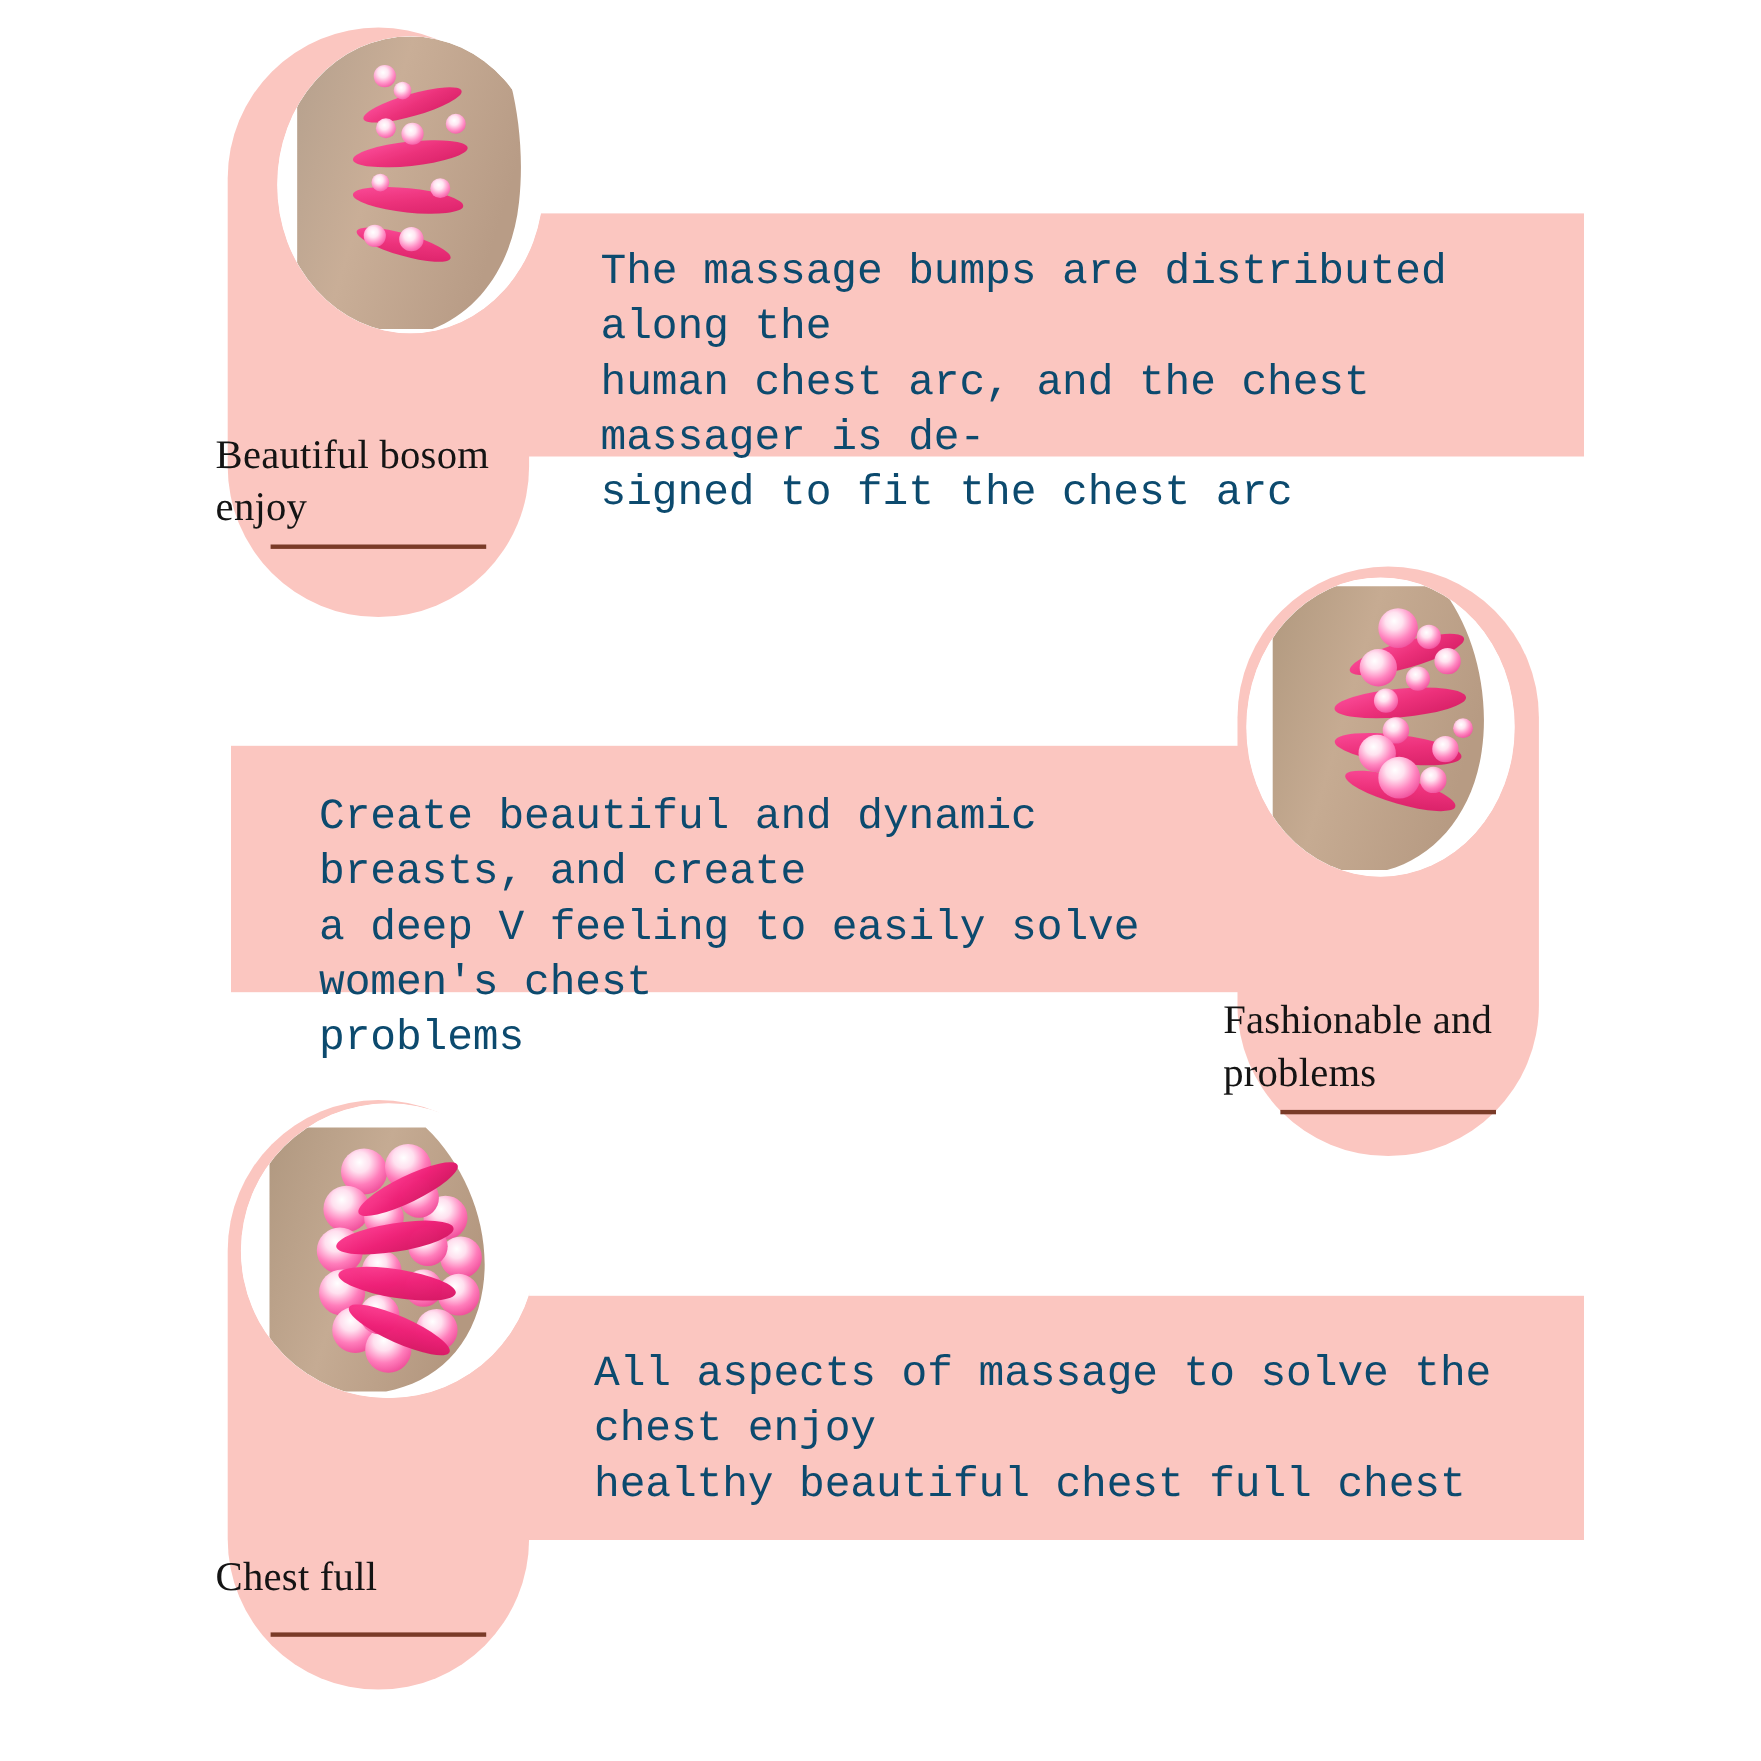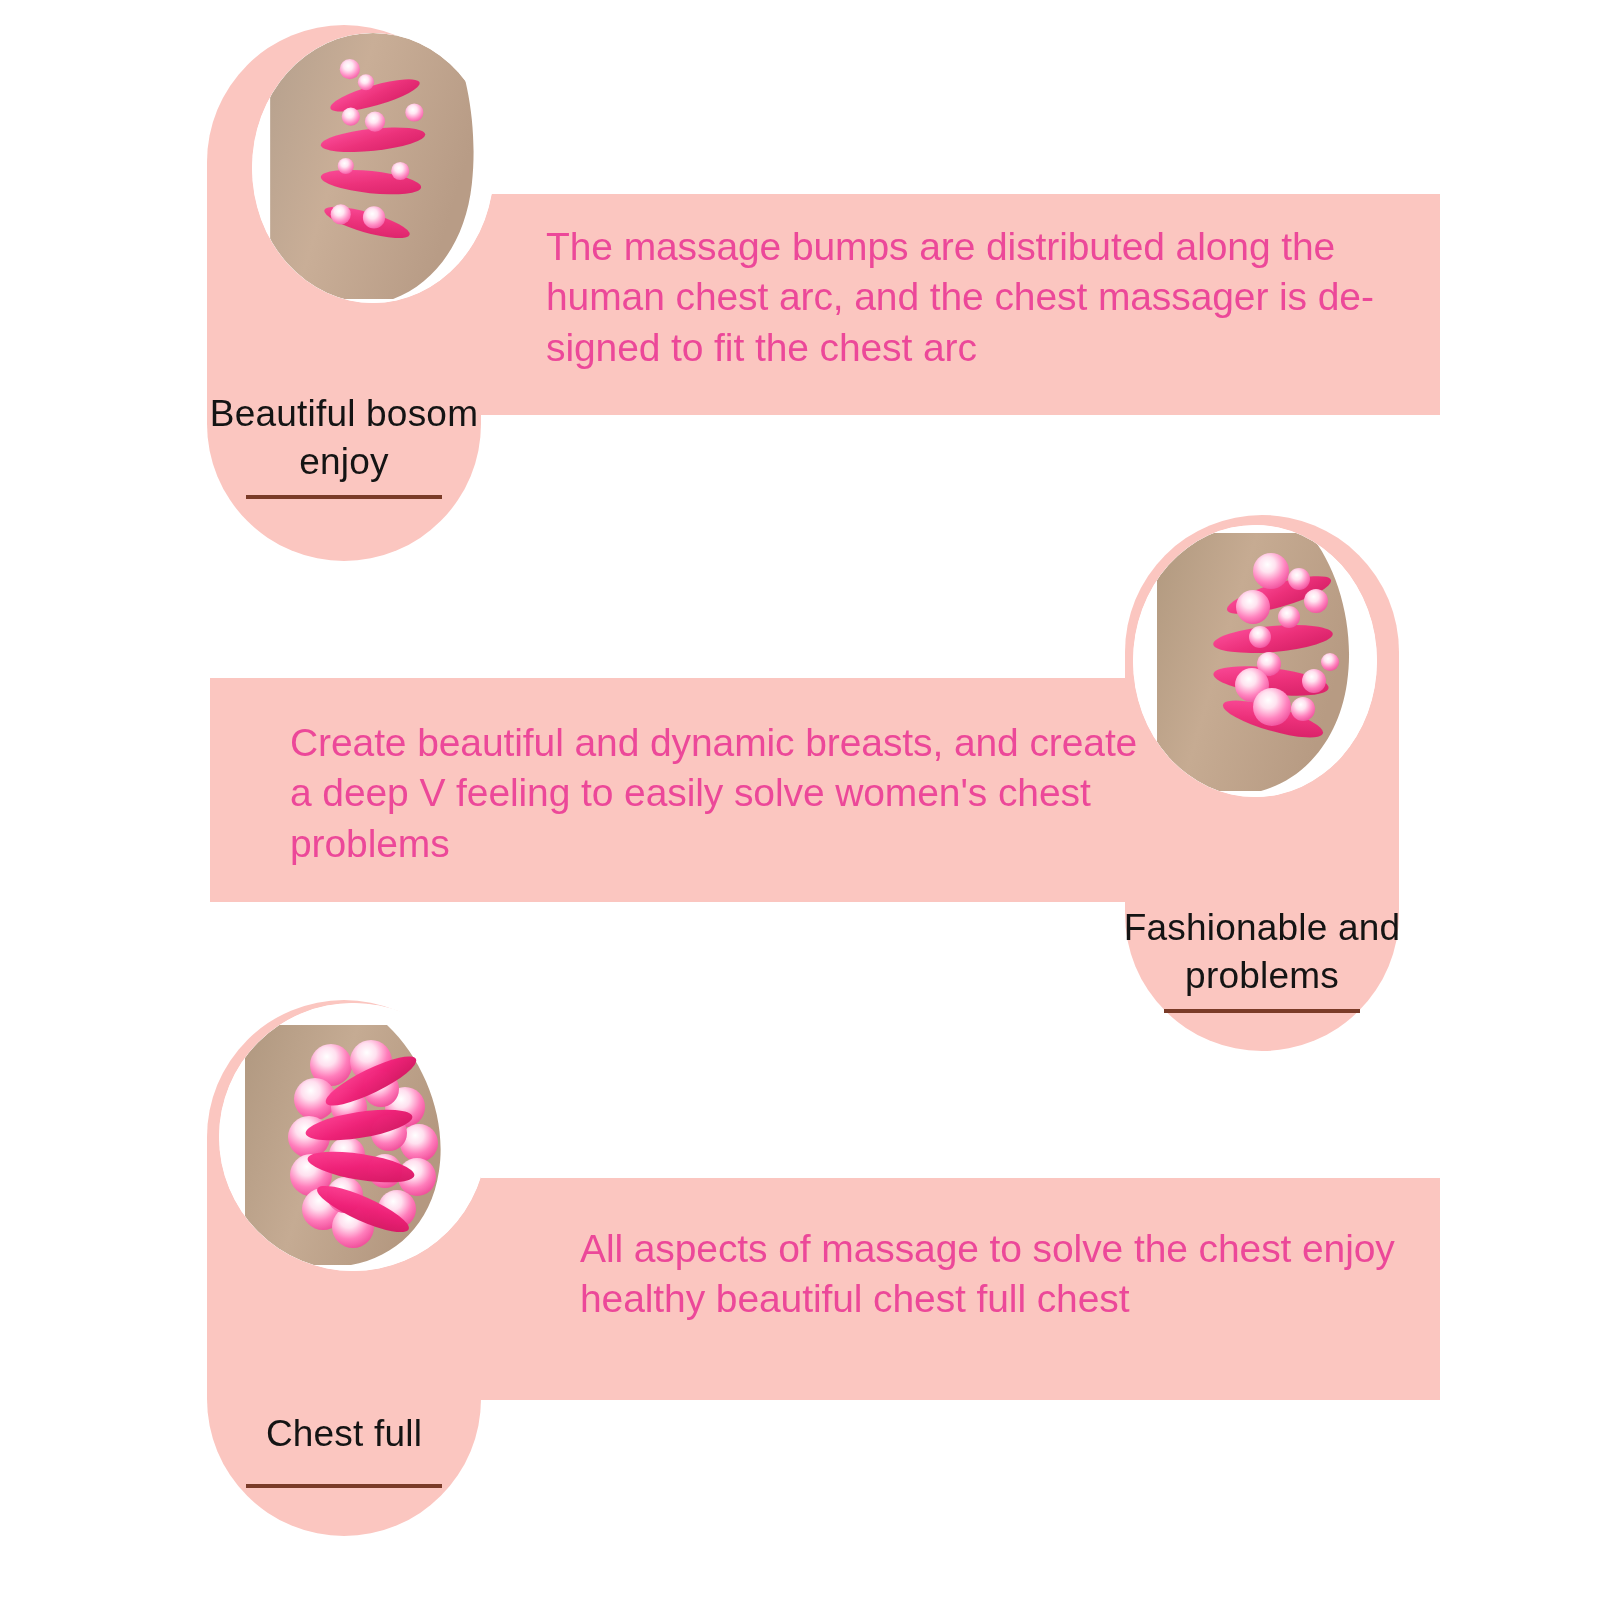--- a/index.html
+++ b/index.html
@@ -32,48 +32,47 @@
     left:0;top:0;width:100%;height:100%;
     border-radius:50%;
     overflow:hidden;
   }
   .photo svg{display:block;width:100%;height:100%;}
 
   
   .pill-label{
     position:absolute;
     z-index:6;
-    text-align:center;
     color:#141414;
     font-size:37px;
     line-height:1.30;
     letter-spacing:.2px;
-    font-family:Liberation Sans, sans-serif;
+    font-family:Liberation Serif, serif;
     font-weight:300;
   }
   .pill-label .rule{
     display:block;
     height:4px;
     background:#7a3b28;
     margin:9px auto 0 auto;
   }
 
   
   .banner{
     position:absolute;
     background:#fbc6c0;
     z-index:1;
   }
   .banner-text{
     position:absolute;
     z-index:5;
-    color:#ec4899;
+    color:#0c4a6e;
     font-size:39px;
     line-height:1.29;
-    font-family:Liberation Sans, sans-serif;
+    font-family:Liberation Mono, monospace;
     font-stretch:condensed;
     font-weight:400;
     letter-spacing:-0.1px;
     white-space:pre-line;
   }
 
   
   #pill-1{left:207px;top:25px;width:274px;height:536px;}
   #photo-1{left:252px;top:33px;width:242px;height:270px;}
   #label-1{left:196px;top:390px;width:296px;}
@@ -85,21 +84,21 @@
   #photo-2{left:1133px;top:525px;width:244px;height:272px;}
   #label-2{left:1112px;top:904px;width:300px;}
   #banner-2{left:210px;top:678px;width:970px;height:224px;}
   #banner-text-2{left:290px;top:718px;width:860px;}
 
   
   #pill-3{left:207px;top:1000px;width:274px;height:536px;}
   #photo-3{left:219px;top:1003px;width:268px;height:268px;}
   #label-3{left:196px;top:1389px;width:296px;margin-top:21px;}
   #banner-3{left:463px;top:1178px;width:977px;height:222px;}
-  #banner-text-3{left:540px;top:1224px;width:870px;margin-left:40px;}
+  #banner-text-3{left:540px;top:1224px;width:870px;}
 </style>
 </head>
 <body>
 
 <div class="stage">
 
   <div class="banner" id="banner-1"></div>
   <div class="pill" id="pill-1"></div>
 
   <div class="photo" id="photo-1">

